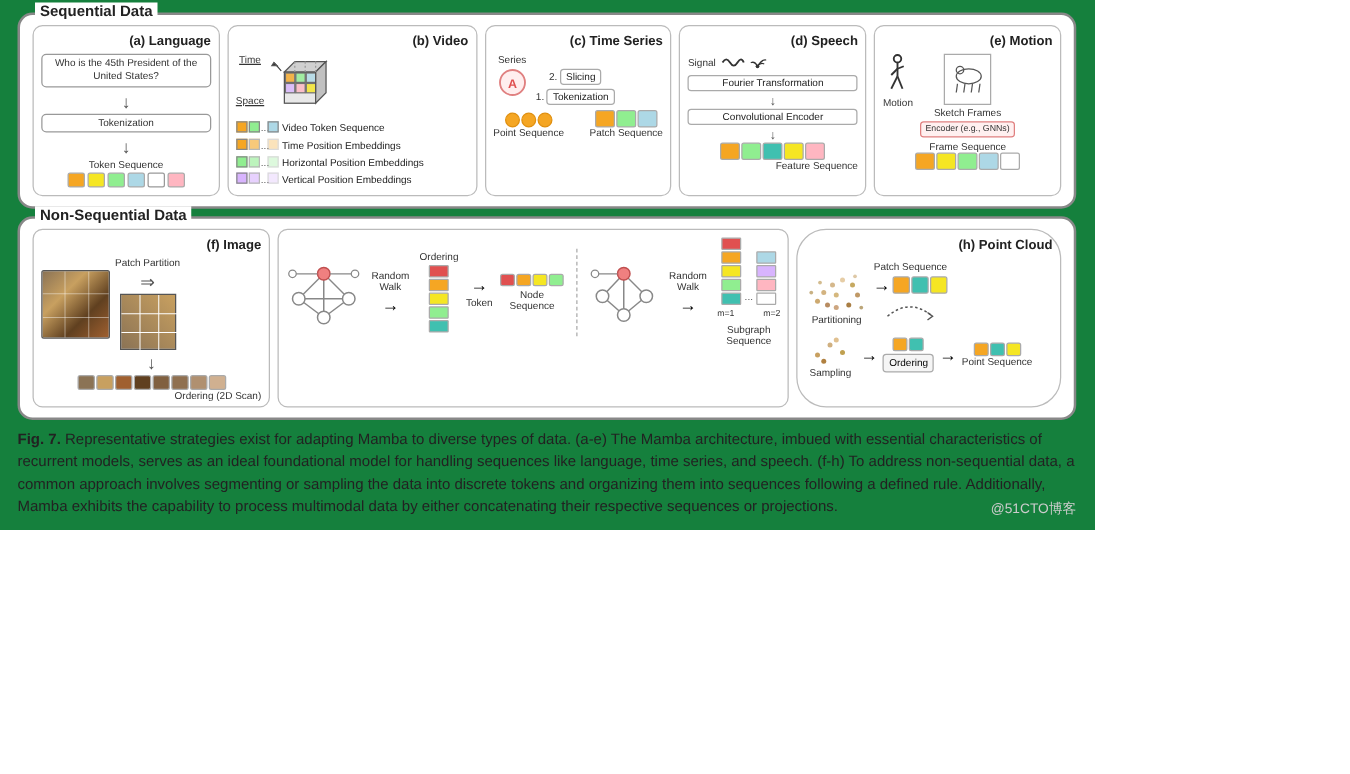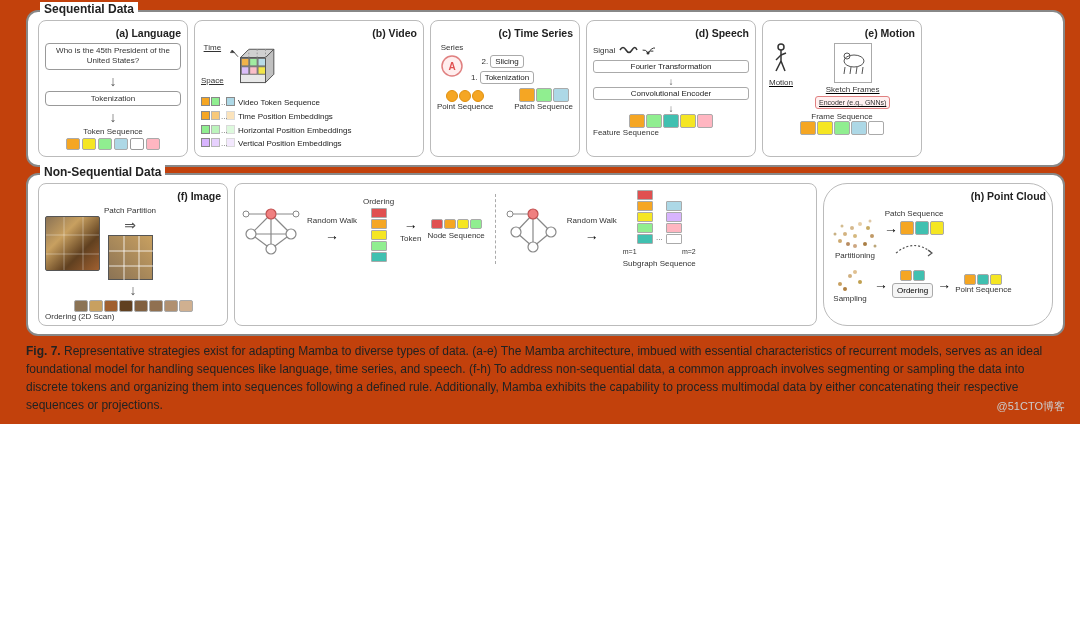--- a/index.html
+++ b/index.html
@@ -5,23 +5,23 @@
     * { box-sizing: border-box; margin: 0; padding: 0; }
     body {
       font-family: Arial, sans-serif;
       background: #fff;
       width: 1080px;
       min-height: 619px;
       overflow: hidden;
     }
 
     .main-container {
-      width: 1080px;
-      background: #c2410c;
-      padding: 10px 15px 10px 26px;
+      width: 876px;
+      background: #15803d;
+      padding: 10px 15px 10px 14px;
     }
 
     
     .top-diagram {
       border: 2px solid #888;
       border-radius: 12px;
       padding: 8px 10px;
       margin-bottom: 6px;
       display: flex;
       flex-direction: row;
@@ -280,21 +280,21 @@
       border-radius: 24px;
     }
 
     .small-text {
       font-size: 8px;
       color: #333;
       text-align: center;
     }
 
     .center-text {
-      text-align: left;
+      text-align: right;
     }
 
     .flex-col-center {
       display: flex;
       flex-direction: column;
       align-items: center;
     }
 
     .process-box {
       border: 1px solid #aaa;
@@ -584,21 +584,21 @@
         <div class="rect-item green"></div>
         <div class="rect-item teal"></div>
         <div class="rect-item yellow"></div>
         <div class="rect-item pink"></div>
       </div>
       <div class="small-text center-text">Feature Sequence</div>
     </div>
 
     <div class="diagram-section motion-section">
       <div class="diagram-section-title">(e) Motion</div>
-      <div style="display:flex;gap:22px;align-items:flex-start;text-decoration:underline;">
+      <div style="display:flex;gap:6px;align-items:flex-start;">
 
         <div class="flex-col-center">
           <svg width="20" height="35" viewBox="0 0 20 35">
 
             <circle cx="10" cy="4" r="3" fill="none" stroke="#333" stroke-width="1.5"></circle>
             <line x1="10" y1="7" x2="10" y2="18" stroke="#333" stroke-width="1.5"></line>
             <line x1="10" y1="12" x2="5" y2="17" stroke="#333" stroke-width="1.5"></line>
             <line x1="10" y1="12" x2="15" y2="10" stroke="#333" stroke-width="1.5"></line>
             <line x1="10" y1="18" x2="5" y2="28" stroke="#333" stroke-width="1.5"></line>
             <line x1="10" y1="18" x2="14" y2="28" stroke="#333" stroke-width="1.5"></line>

